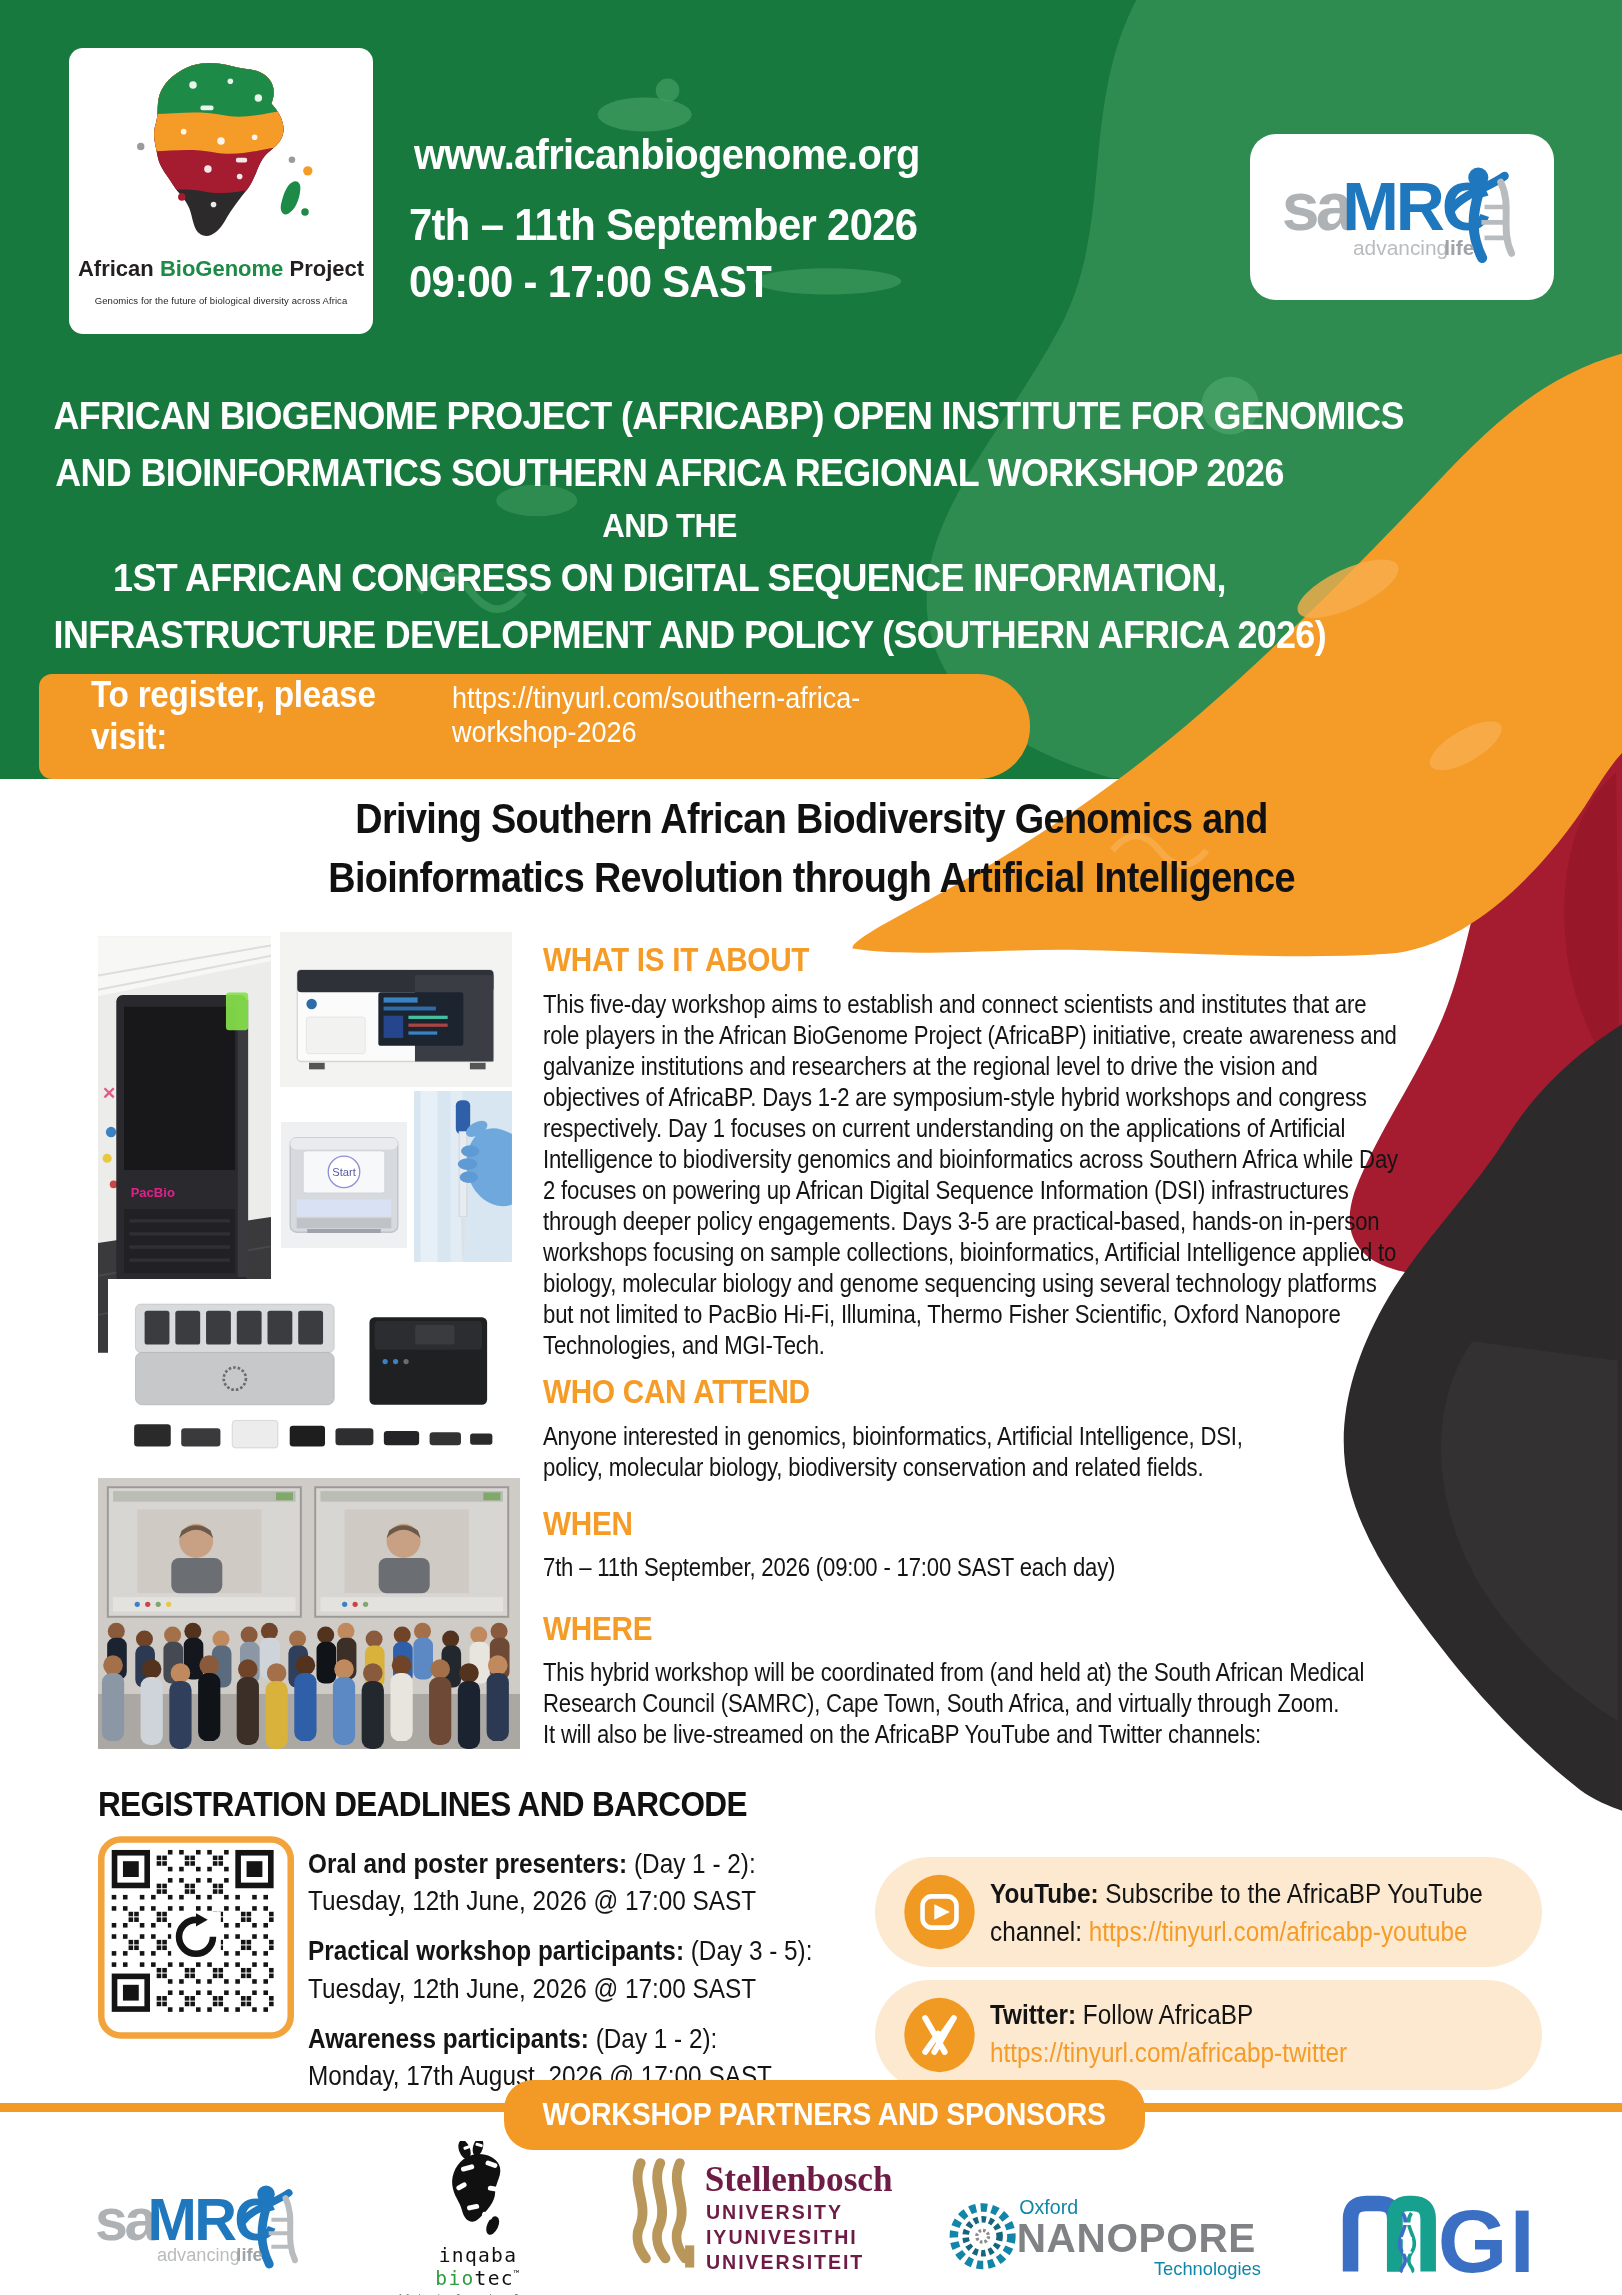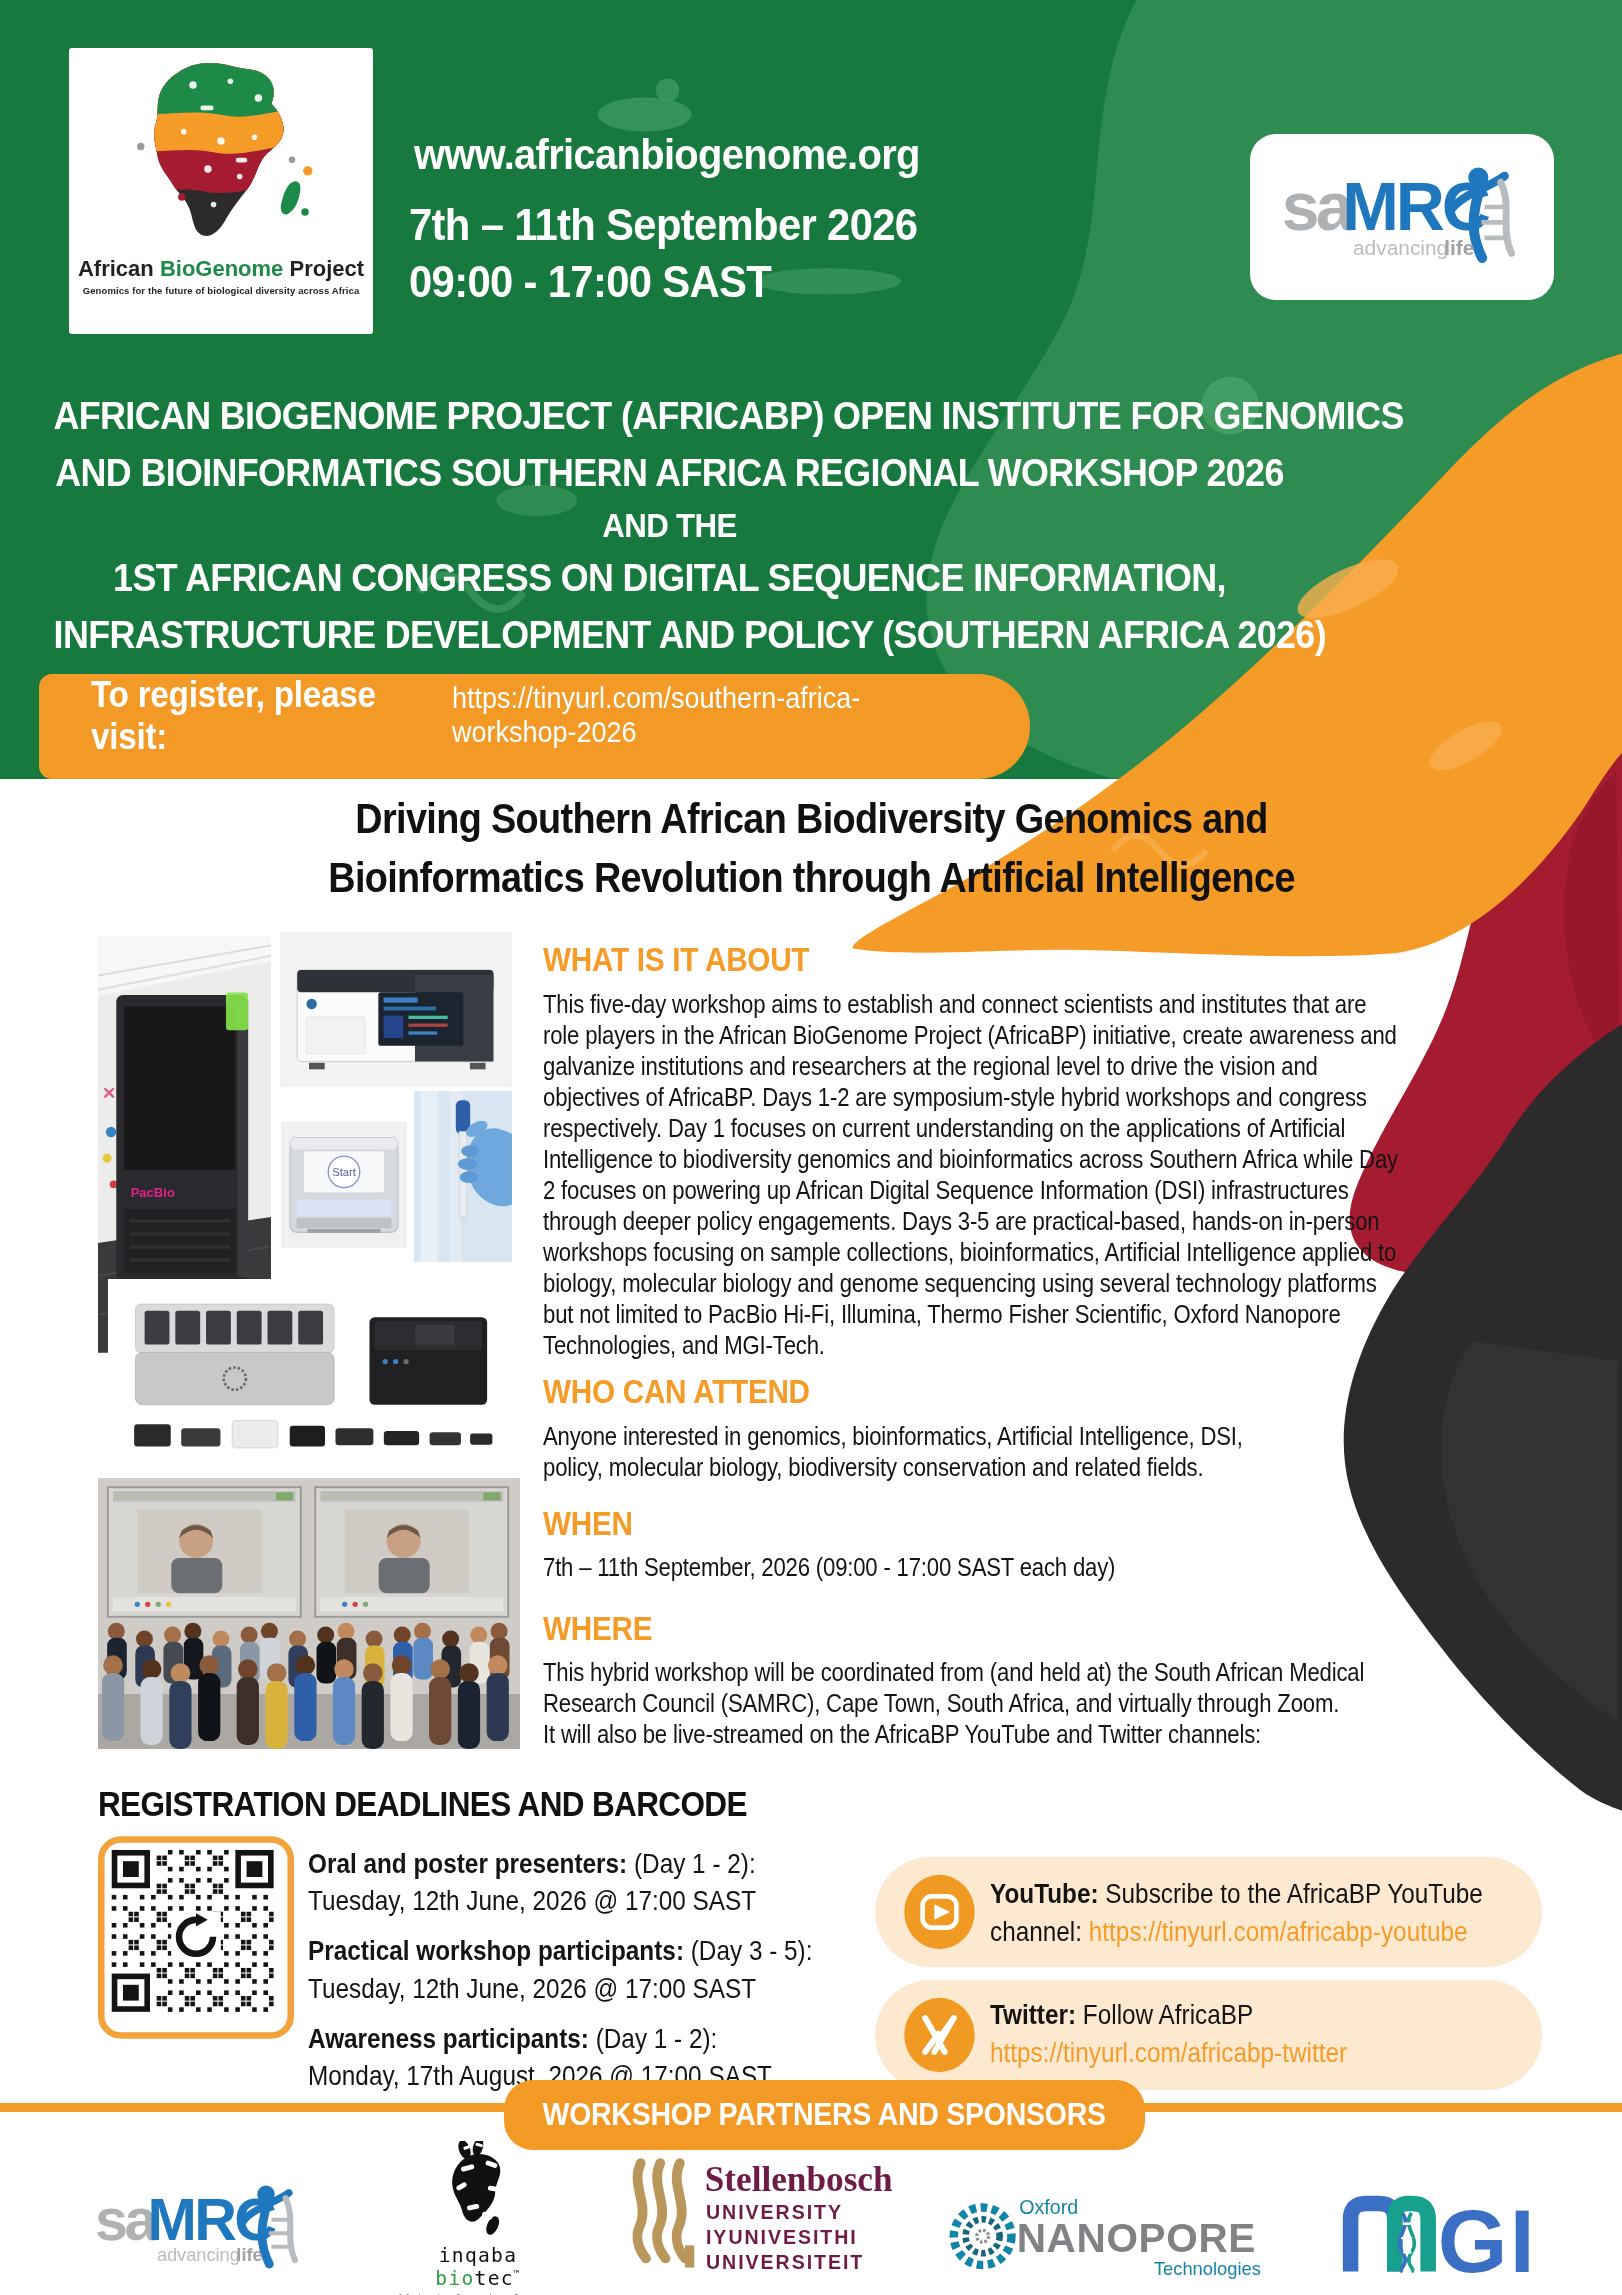--- a/index.html
+++ b/index.html
@@ -69,21 +69,21 @@
 
     <path d="M2480,1565 C2425,1600 2355,1655 2305,1735 C2245,1830 2165,1905 2115,1995 C2062,2090 2040,2185 2062,2272 C2084,2360 2142,2440 2202,2518 C2262,2596 2338,2676 2415,2736 C2437,2752 2462,2762 2480,2768 Z" fill="#2D2A2B"></path>
     <path d="M2250,2050 C2180,2150 2190,2300 2260,2420 C2320,2520 2420,2600 2472,2630 L2472,2080 Z" fill="#3B3738" opacity=".55"></path>
 
     <path d="M2480,540 C2340,580 2260,670 2170,765 C2060,880 1955,985 1835,1090 C1715,1195 1560,1300 1420,1375 C1355,1410 1298,1440 1303,1450 C1390,1464 1520,1450 1650,1452 C1800,1455 1970,1468 2120,1458 C2260,1448 2380,1300 2430,1220 C2455,1180 2470,1160 2480,1150 Z" fill="#F59C28"></path>
     <ellipse cx="2060" cy="900" rx="84" ry="30" fill="#F7AE4C" opacity=".8" transform="rotate(-25 2060 900)"></ellipse>
     <ellipse cx="2240" cy="1140" rx="62" ry="24" fill="#F7AE4C" opacity=".8" transform="rotate(-30 2240 1140)"></ellipse>
     <path d="M1700,1300 q36,-44 72,0 t72,0" stroke="#F7AE4C" stroke-width="10" fill="none" opacity=".8"></path>
   </svg>
 
-  <div class="abs" style="left:69px;top:48px;width:304px;height:286px;background:#fff;border-radius:3px;text-align:center">
+  <div class="abs" style="left:69px;top:48px;width:304px;height:286px;background:#fff;border-radius:14px;text-align:center">
     <svg width="196" height="196" viewBox="0 0 200 210" style="margin-top:9.2px">
       <defs>
         <clipPath id="africaclip">
           <path d="M62,12 C78,4 98,6 112,10 C126,14 138,12 148,20 C158,28 158,40 154,50 C162,58 170,72 166,84 C162,96 150,100 144,110 C138,120 136,132 128,142 C120,152 112,162 104,176 C98,186 88,196 78,190 C70,185 70,172 66,162 C62,152 54,146 48,136 C42,126 34,118 32,106 C30,94 26,84 30,72 C34,60 30,48 36,36 C42,24 52,17 62,12 Z"></path>
         </clipPath>
       </defs>
       <g clip-path="url(#africaclip)">
         <rect x="0" y="0" width="200" height="210" fill="#2D2A2B"></rect>
         <path d="M0,0 H200 V138 C160,128 120,152 82,144 C48,137 20,150 0,142 Z" fill="#A51C30"></path>
         <path d="M0,0 H200 V96 C165,88 130,110 92,102 C56,95 24,106 0,98 Z" fill="#F59C28"></path>
@@ -103,21 +103,21 @@
         </g>
       </g>
       <path d="M172,138 C178,130 186,132 185,142 C184,154 179,164 172,168 C166,171 162,164 165,155 C167,148 168,144 172,138 Z" fill="#1E8A47"></path>
       <circle cx="14" cy="96" r="4" fill="#9B9B9B"></circle>
       <circle cx="193" cy="122" r="5" fill="#F59C28"></circle>
       <circle cx="190" cy="166" r="4" fill="#1E8A47"></circle>
       <circle cx="58" cy="150" r="4" fill="#A51C30"></circle>
       <circle cx="176" cy="110" r="3.5" fill="#9B9B9B"></circle>
     </svg>
     <div style="font-size:22px;font-weight:bold;color:#231F20;margin-top:1.3px"><span>African </span><span style="color:#1E8A47">BioGenome</span><span> Project</span></div>
-    <div style="font-size:9.5px;font-weight:bold;color:#231F20;margin-top:3px;letter-spacing:0.1px">Genomics for the future of biological diversity across Africa</div>
+    <div style="font-size:9.5px;font-weight:normal;color:#231F20;margin-top:13px;letter-spacing:0.1px">Genomics for the future of biological diversity across Africa</div>
   </div>
 
   <div class="abs white bold" style="left:414px;top:131px;font-size:42px;letter-spacing:-0.7px;transform:scaleX(.95);transform-origin:0 0">www.africanbiogenome.org</div>
   <div class="abs white bold" style="left:409px;top:200px;font-size:44px;letter-spacing:-0.7px;transform:scaleX(.95);transform-origin:0 0">7th – 11th September 2026</div>
   <div class="abs white bold" style="left:409px;top:257px;font-size:44px;letter-spacing:-0.7px;transform:scaleX(.95);transform-origin:0 0">09:00 - 17:00 SAST</div>
 
   <div class="abs" style="left:1250px;top:134px;width:304px;height:166px;background:#fff;border-radius:26px;display:flex;align-items:center;justify-content:center">
     <svg width="249" height="116" viewBox="0 0 320 150">
         <use href="#samrc-sym"></use>
       </svg>

